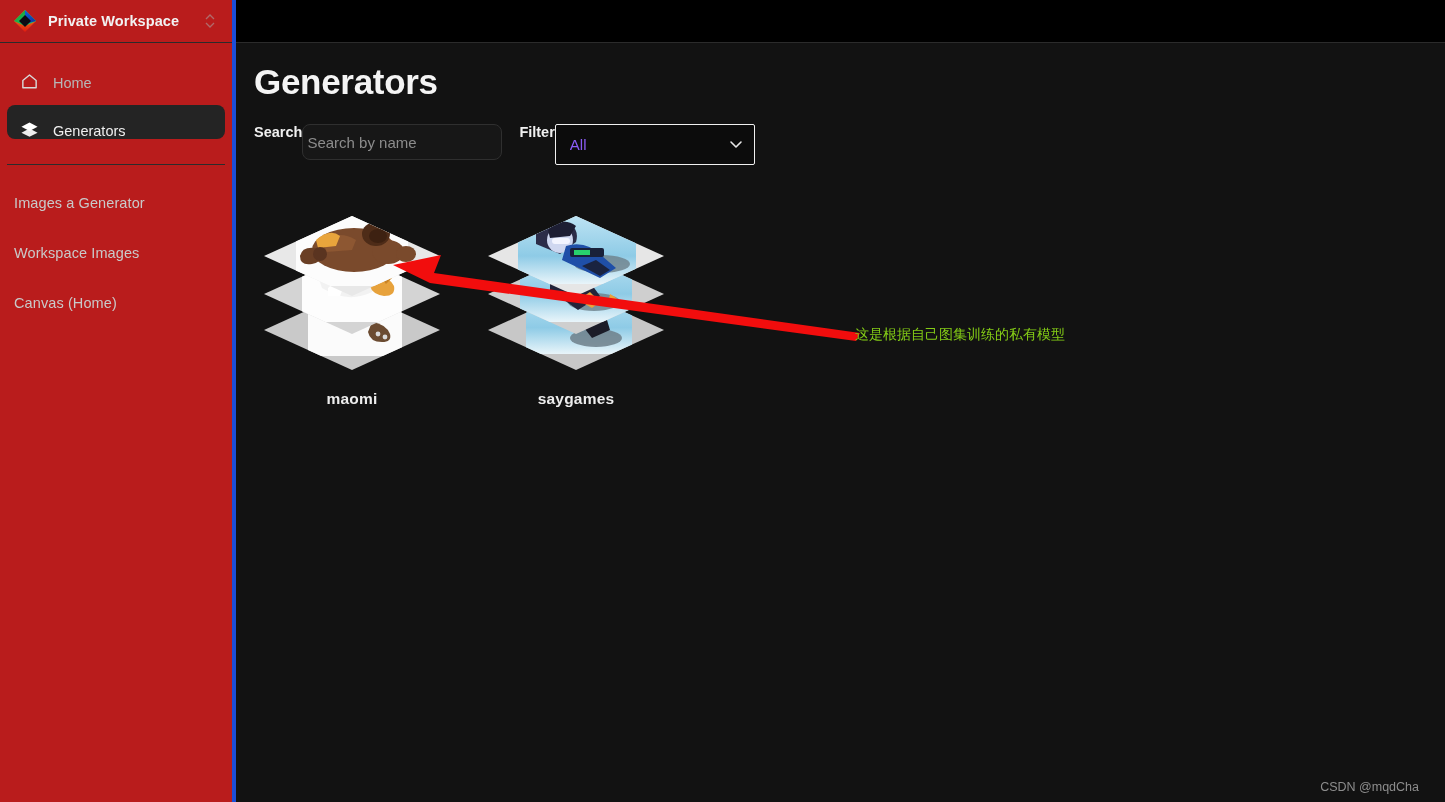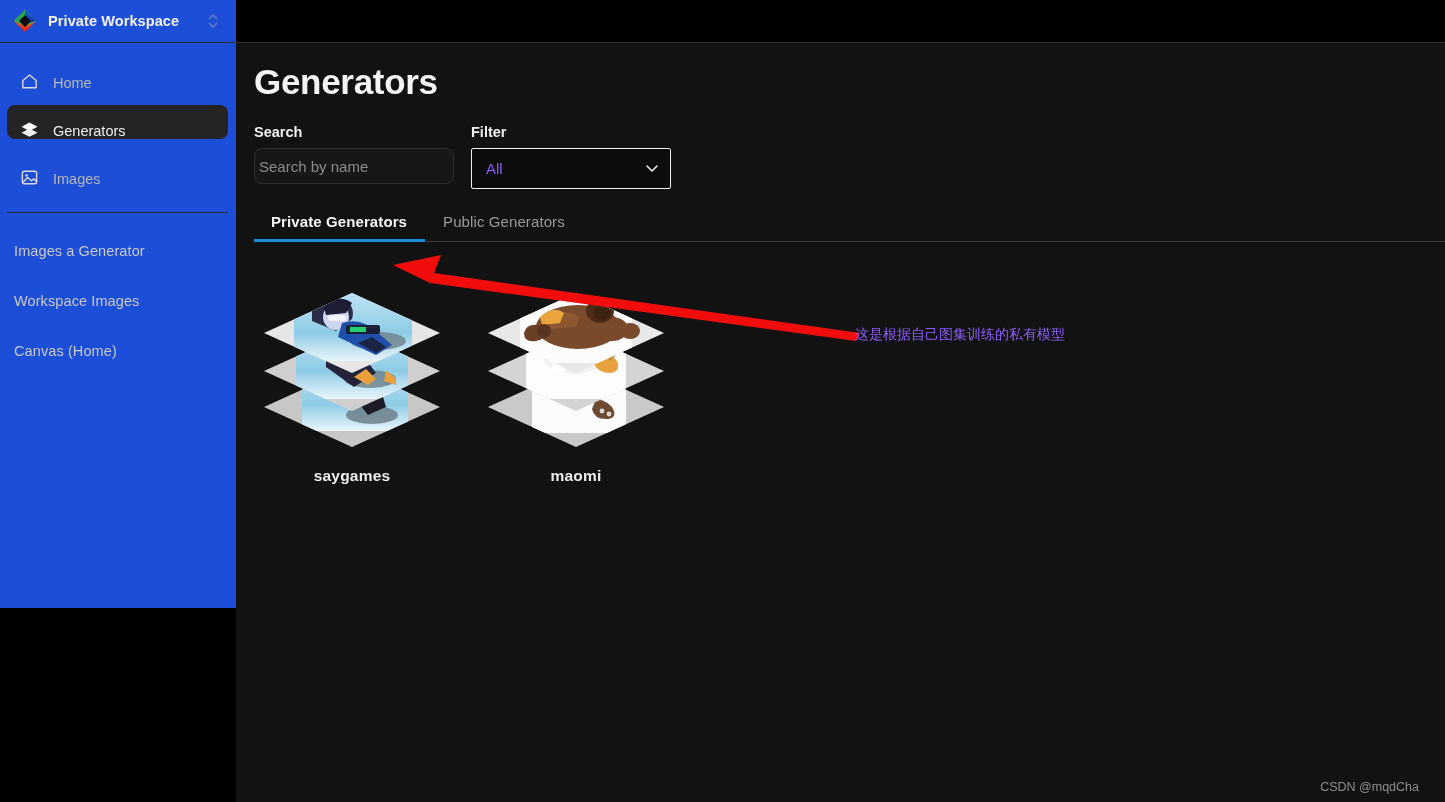--- a/index.html
+++ b/index.html
@@ -6,23 +6,23 @@
   html, body {
     width: 1445px; height: 802px;
     background: #000;
     font-family: "Liberation Sans", sans-serif;
     overflow: hidden;
   }
   #app { position: relative; width: 1445px; height: 802px; display: flex; }
 
   
   #sidebar {
-    width: 236px; height: 608px;
-    background: #1d4ed8;
-    border-right: 1px solid #1d4ed8;
+    width: 236px; height: 802px;
+    background: #b91c1c;
+    border-right: 4px solid #1d4ed8;
     display: flex; flex-direction: column;
     flex: 0 0 236px;
     position: relative;
   }
   .ws-header {
     height: 43px;
     display: flex; align-items: center;
     padding: 0 14px 0 12px;
     border-bottom: 1px solid #2b2b2b;
     gap: 10px;
@@ -59,21 +59,21 @@
   }
   .main-topbar { height: 43px; background: #000; border-bottom: 1px solid #2b2b2b; }
   .main-body { padding: 0 0 0 18px; position: relative; }
 
   .page-title {
     font-size: 35px; font-weight: bold; color: #f4f4f4;
     letter-spacing: -.3px; margin: 19px 0 0 0;
   }
 
   .controls { display: flex; gap: 17px; margin-top: 22px; }
-  .control-group { display: flex; flex-direction: column; }
+  .control-group { display: flex; flex-direction: row; }
   .control-label {
     font-size: 14.5px; font-weight: bold; color: #f0f0f0; margin-bottom: 8px;
   }
   .search-input {
     width: 200px; height: 36px; background: #171717;
     border: 1px solid #2f2f2f; border-radius: 8px;
     color: #e6e6e6; font-size: 15px; padding: 0 4px;
     font-family: "Liberation Sans", sans-serif; outline: none;
   }
   .search-input::placeholder { color: #8c8c8c; }
@@ -119,21 +119,21 @@
     letter-spacing: .2px;
   }
 
   
   .annot-layer {
     position: absolute; left: 0; top: 0; width: 1445px; height: 802px;
     pointer-events: none;
   }
   .annot-text {
     position: absolute; left: 855px; top: 326px;
-    color: #8b5cf6; font-size: 14px;
+    color: #84cc16; font-size: 14px;
     font-family: "DejaVu Sans", sans-serif; white-space: nowrap;
   }
   .watermark {
     position: absolute; right: 26px; bottom: 8px;
     color: #8d8d8d; font-size: 12.5px;
   }
 </style>
 </head>
 <body>
 
@@ -187,30 +187,20 @@
       <div class="nav-item active">
         <span class="nav-icon">
           <svg width="19" height="19" viewBox="0 0 20 20">
             <polygon points="10,2.5 18.5,7 10,11.5 1.5,7" fill="#ffffff"></polygon>
             <polygon points="10,9 18.5,13.3 10,17.6 1.5,13.3" fill="#ffffff" opacity="0.92"></polygon>
           </svg>
         </span>
         <span>Generators</span>
       </div>
 
-      <div class="nav-item">
-        <span class="nav-icon">
-          <svg width="19" height="19" viewBox="0 0 20 20" fill="none" stroke="#d8d8d8" stroke-width="1.5">
-            <rect x="2.5" y="3.5" width="15" height="13" rx="2"></rect>
-            <circle cx="7" cy="8" r="1.3" fill="#d8d8d8" stroke="none"></circle>
-            <path d="M3.4 15 L8 10 L12 13.5 L14.5 11.3 L17 14" stroke-linejoin="round"></path>
-          </svg>
-        </span>
-        <span>Images</span>
-      </div>
     </nav>
 
     <div class="sidebar-divider"></div>
 
     <div class="nav-links">
       <div class="link-item">Images a Generator</div>
       <div class="link-item">Workspace Images</div>
       <div class="link-item">Canvas (Home)</div>
     </div>
   </aside>
@@ -237,26 +227,74 @@
             </select>
             <span class="filter-chevron">
               <svg width="14" height="14" viewBox="0 0 14 14" fill="none" stroke="#e8e8e8" stroke-width="1.6" stroke-linecap="round" stroke-linejoin="round">
                 <polyline points="2,5 7,10 12,5"></polyline>
               </svg>
             </span>
           </div>
         </div>
       </div>
 
-      <div class="tabs">
-        <div class="tab active">Private Generators</div>
-        <div class="tab">Public Generators</div>
-      </div>
 
       <div class="cards">
+
+        <div class="gen-card">
+          <div class="thumb">
+            <svg width="196" height="186" viewBox="0 0 196 186">
+              <defs>
+                <clipPath id="e1">
+                    <polygon points="98,24 186,64 98,104 10,64"></polygon>
+                  </clipPath>
+                <clipPath id="e2">
+                    <polygon points="98,62 186,102 98,142 10,102"></polygon>
+                  </clipPath>
+                <clipPath id="e3">
+                    <polygon points="98,98 186,138 98,178 10,138"></polygon>
+                  </clipPath>
+              </defs>
+
+              <polygon points="98,98 186,138 98,178 10,138" fill="#c9c9c9"></polygon>
+              <g clip-path="url(#e3)">
+                <rect x="54" y="96" width="94" height="68" fill="#fbfbfb"></rect>
+                <path d="M86 112 q18 -10 30 2 q8 12 -4 18 q-18 8 -28 -6 z" fill="#3f8f86"></path>
+                <path d="M96 108 q12 -8 20 0 l-4 10 -14 2 z" fill="#63c4b8"></path>
+                <path d="M118 130 q14 2 18 12 q2 8 -8 8 q-12 0 -14 -10 z" fill="#6b4b31"></path>
+                <circle cx="124" cy="142" r="2.4" fill="#d9d9d9"></circle>
+                <circle cx="131" cy="145" r="2.4" fill="#d9d9d9"></circle>
+              </g>
+
+              <polygon points="98,62 186,102 98,142 10,102" fill="#d4d4d4"></polygon>
+              <g clip-path="url(#e2)">
+                <rect x="48" y="60" width="100" height="70" fill="#fdfdfd"></rect>
+                <path d="M64 84 q22 -16 48 -4 q16 8 6 20 q-24 12 -50 -4 z" fill="#f2f2f2"></path>
+                <path d="M118 86 q16 -4 22 8 q2 10 -10 10 q-12 -2 -14 -10 z" fill="#e7a23c"></path>
+                <path d="M126 84 q8 -6 12 2 l-6 6 z" fill="#c98325"></path>
+                <path d="M74 96 q8 -8 16 -2 l-4 10 -12 0 z" fill="#ffffff"></path>
+              </g>
+
+              <polygon points="98,24 186,64 98,104 10,64" fill="#e8e8e8"></polygon>
+              <g clip-path="url(#e1)">
+                <rect x="42" y="22" width="112" height="72" fill="#fcfcfc"></rect>
+                <ellipse cx="100" cy="58" rx="42" ry="22" fill="#7a4a2c"></ellipse>
+                <path d="M62 56 q-14 -2 -16 8 q0 10 12 8 q10 -2 10 -10 z" fill="#6a3f25"></path>
+                <ellipse cx="134" cy="60" rx="16" ry="12" fill="#7a4a2c"></ellipse>
+                <ellipse cx="122" cy="42" rx="14" ry="12" fill="#4e2c18"></ellipse>
+                <ellipse cx="124" cy="44" rx="9" ry="7" fill="#3d2111"></ellipse>
+                <path d="M70 48 q16 -10 32 0 l-4 10 -26 2 z" fill="#8d5732"></path>
+                <path d="M62 48 q14 -12 24 -4 l-4 10 -18 2 z" fill="#e9a53c"></path>
+                <circle cx="66" cy="62" r="7" fill="#5a3420"></circle>
+                <ellipse cx="152" cy="62" rx="10" ry="8" fill="#7a4a2c"></ellipse>
+              </g>
+            </svg>
+          </div>
+          <div class="card-name">maomi</div>
+        </div>
 
         <div class="gen-card">
           <div class="thumb">
             <svg width="196" height="186" viewBox="0 0 196 186">
               <defs>
                 <clipPath id="d1">
                     <polygon points="98,24 186,64 98,104 10,64"></polygon>
                   </clipPath>
                 <clipPath id="d2">
                     <polygon points="98,62 186,102 98,142 10,102"></polygon>
@@ -301,72 +339,20 @@
                 <path d="M88 54 q20 -6 36 10 l14 12 -16 10 -38 -18 z" fill="#1f4fa8"></path>
                 <rect x="92" y="56" width="34" height="9" rx="2" fill="#19213a"></rect>
                 <rect x="96" y="58" width="16" height="5" fill="#28d16d"></rect>
                 <path d="M104 74 l18 10 10 -6 -14 -10 z" fill="#1a2340"></path>
               </g>
             </svg>
           </div>
           <div class="card-name">saygames</div>
         </div>
 
-        <div class="gen-card">
-          <div class="thumb">
-            <svg width="196" height="186" viewBox="0 0 196 186">
-              <defs>
-                <clipPath id="e1">
-                    <polygon points="98,24 186,64 98,104 10,64"></polygon>
-                  </clipPath>
-                <clipPath id="e2">
-                    <polygon points="98,62 186,102 98,142 10,102"></polygon>
-                  </clipPath>
-                <clipPath id="e3">
-                    <polygon points="98,98 186,138 98,178 10,138"></polygon>
-                  </clipPath>
-              </defs>
-
-              <polygon points="98,98 186,138 98,178 10,138" fill="#c9c9c9"></polygon>
-              <g clip-path="url(#e3)">
-                <rect x="54" y="96" width="94" height="68" fill="#fbfbfb"></rect>
-                <path d="M86 112 q18 -10 30 2 q8 12 -4 18 q-18 8 -28 -6 z" fill="#3f8f86"></path>
-                <path d="M96 108 q12 -8 20 0 l-4 10 -14 2 z" fill="#63c4b8"></path>
-                <path d="M118 130 q14 2 18 12 q2 8 -8 8 q-12 0 -14 -10 z" fill="#6b4b31"></path>
-                <circle cx="124" cy="142" r="2.4" fill="#d9d9d9"></circle>
-                <circle cx="131" cy="145" r="2.4" fill="#d9d9d9"></circle>
-              </g>
-
-              <polygon points="98,62 186,102 98,142 10,102" fill="#d4d4d4"></polygon>
-              <g clip-path="url(#e2)">
-                <rect x="48" y="60" width="100" height="70" fill="#fdfdfd"></rect>
-                <path d="M64 84 q22 -16 48 -4 q16 8 6 20 q-24 12 -50 -4 z" fill="#f2f2f2"></path>
-                <path d="M118 86 q16 -4 22 8 q2 10 -10 10 q-12 -2 -14 -10 z" fill="#e7a23c"></path>
-                <path d="M126 84 q8 -6 12 2 l-6 6 z" fill="#c98325"></path>
-                <path d="M74 96 q8 -8 16 -2 l-4 10 -12 0 z" fill="#ffffff"></path>
-              </g>
-
-              <polygon points="98,24 186,64 98,104 10,64" fill="#e8e8e8"></polygon>
-              <g clip-path="url(#e1)">
-                <rect x="42" y="22" width="112" height="72" fill="#fcfcfc"></rect>
-                <ellipse cx="100" cy="58" rx="42" ry="22" fill="#7a4a2c"></ellipse>
-                <path d="M62 56 q-14 -2 -16 8 q0 10 12 8 q10 -2 10 -10 z" fill="#6a3f25"></path>
-                <ellipse cx="134" cy="60" rx="16" ry="12" fill="#7a4a2c"></ellipse>
-                <ellipse cx="122" cy="42" rx="14" ry="12" fill="#4e2c18"></ellipse>
-                <ellipse cx="124" cy="44" rx="9" ry="7" fill="#3d2111"></ellipse>
-                <path d="M70 48 q16 -10 32 0 l-4 10 -26 2 z" fill="#8d5732"></path>
-                <path d="M62 48 q14 -12 24 -4 l-4 10 -18 2 z" fill="#e9a53c"></path>
-                <circle cx="66" cy="62" r="7" fill="#5a3420"></circle>
-                <ellipse cx="152" cy="62" rx="10" ry="8" fill="#7a4a2c"></ellipse>
-              </g>
-            </svg>
-          </div>
-          <div class="card-name">maomi</div>
-        </div>
-
       </div>
     </div>
   </section>
 
   <div class="annot-layer">
     <svg width="1445" height="802">
       <polygon points="393,265 441,255 434,273 860,333 856,341 430,283" fill="#f20d0d"></polygon>
     </svg>
     <div class="annot-text">这是根据自己图集训练的私有模型</div>
     <div class="watermark">CSDN @mqdCha</div>

